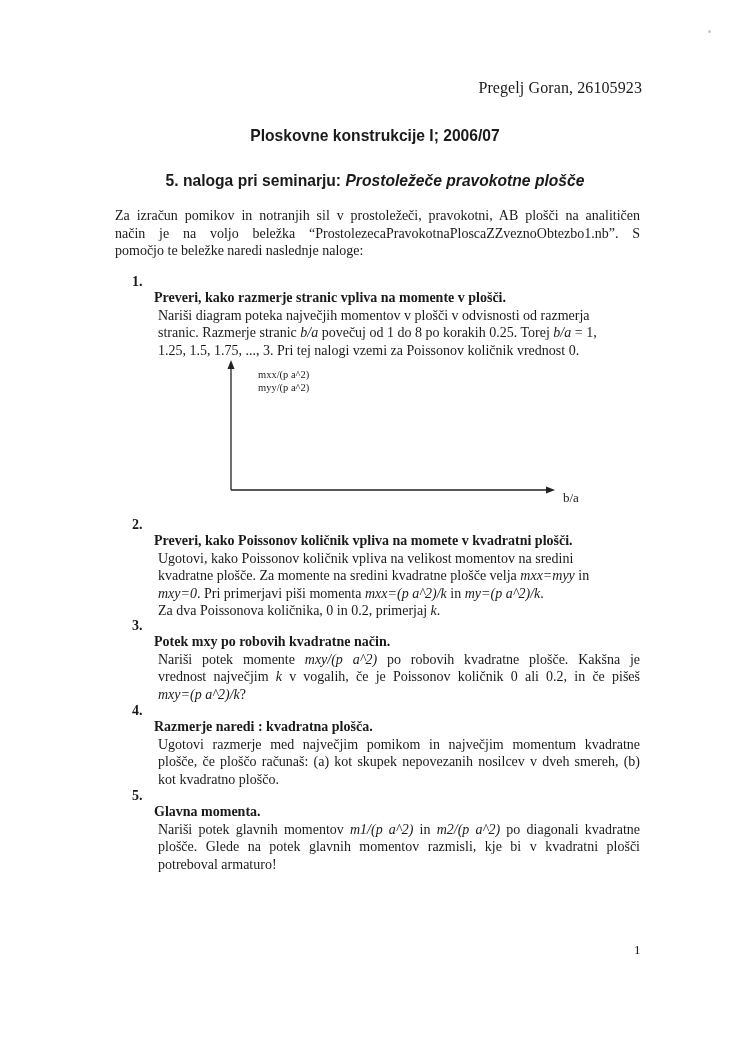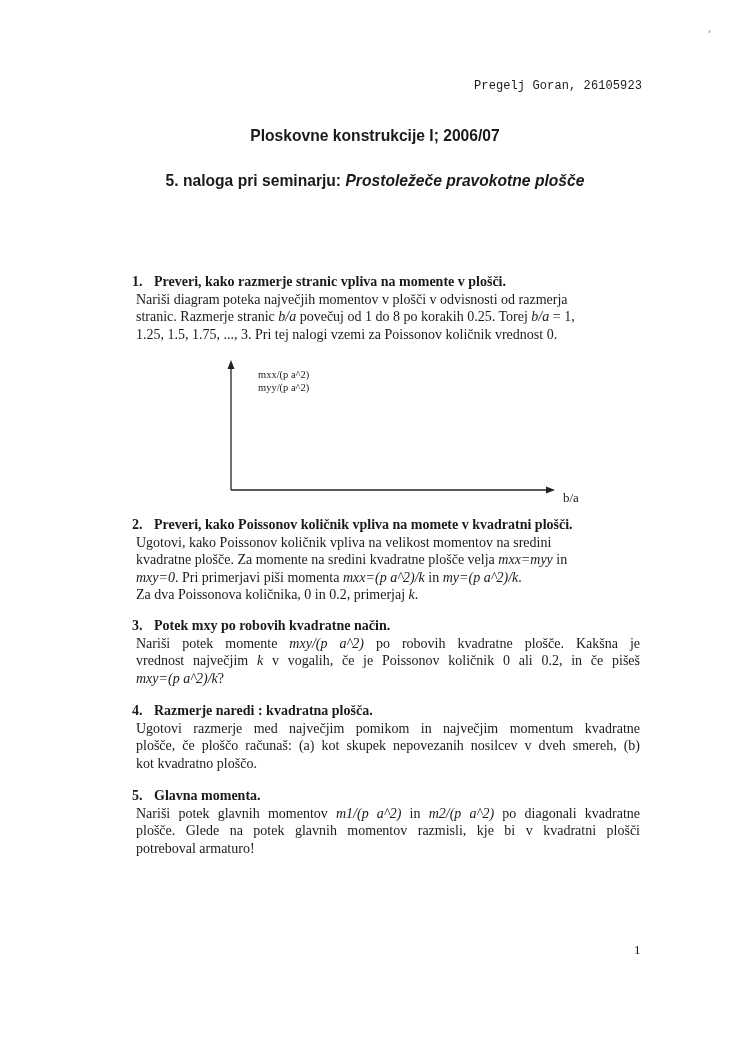--- a/index.html
+++ b/index.html
@@ -3,41 +3,41 @@
   <meta charset="utf-8">
   <style>
     html, body { margin: 0; padding: 0; background: #ffffff; }
     body {
       width: 750px; height: 1058px; position: relative; overflow: hidden;
       font-family: "Liberation Serif", serif; color: #1a1a1a;
     }
     .page { position: absolute; left: 0; top: 0; width: 750px; height: 1058px; }
     .author {
       position: absolute; top: 79px; right: 108px;
-      font-size: 12px; letter-spacing: 0.1px; font-family: Liberation Mono, monospace;
+      font-size: 16px; letter-spacing: 0.1px;
     }
     .title1 {
       position: absolute; top: 126px; left: 0; width: 750px; text-align: center;
       font-family: "Liberation Sans", sans-serif; font-weight: bold; font-size: 17px;
       transform: scaleX(0.92);
     }
     .title2 {
       position: absolute; top: 171px; left: 0; width: 750px; text-align: center;
       font-family: "Liberation Sans", sans-serif; font-weight: bold; font-size: 17px;
       transform: scaleX(0.92);
     }
     .title2 em { font-style: italic; }
     .intro {
       position: absolute; top: 207px; left: 115px; width: 525px;
       font-size: 14px; line-height: 17.5px; text-align: justify;
     }
     .task { position: absolute; left: 0; width: 508px; font-size: 14px; line-height: 17.5px; }
     .task .num { position: absolute; left: 0; top: 0; font-weight: bold; }
-    .task .head { margin-left: 22px; font-weight: bold; }
-    .task .body { margin-left: 4px; font-family: Liberation Serif, serif; }
+    .task .head { margin-left: 22px; font-weight: bold; margin-top: 16px; }
+    .task .body { margin-left: 26px; font-family: Liberation Serif, serif; }
     .task .body.justify { text-align: justify; }
     .task .body i { font-style: italic; }
 
     .chart { position: absolute; left: 222px; top: 360px; width: 400px; height: 150px; }
     .chart svg { position: absolute; left: 0; top: 0; }
     .ylab {
       position: absolute; left: 36px; top: 8px; font-size: 10.5px; line-height: 13px; 
     }
     .xlab { position: absolute; left: 341px; top: 130px; font-size: 13px; }
 
@@ -50,20 +50,25 @@
 <div class="page">
 
   <div class="speck"></div>
 
   <div class="author">Pregelj Goran, 26105923</div>
 
   <div class="title1">Ploskovne konstrukcije I; 2006/07</div>
 
   <div class="title2"><span>5. naloga pri seminarju: </span><em>Prostoležeče pravokotne plošče</em></div>
 
+  <div class="intro">
+    <div style="text-align:justify;text-align-last:justify;">Za izračun pomikov in notranjih sil v prostoležeči, pravokotni, AB plošči na analitičen</div>
+    <div style="text-align:justify;text-align-last:justify;">način je na voljo beležka “ProstolezecaPravokotnaPloscaZZveznoObtezbo1.nb”. S</div>
+    <div>pomočjo te beležke naredi naslednje naloge:</div>
+  </div>
 
   <div class="task" style="left:132px; top:273px;">
     <span class="num">1.</span>
     <div class="head">Preveri, kako razmerje stranic vpliva na momente v plošči.</div>
     <div class="body">
       <div>Nariši diagram poteka največjih momentov v plošči v odvisnosti od razmerja</div>
       <div><span>stranic. Razmerje stranic </span><i>b/a</i><span> povečuj od 1 do 8 po korakih 0.25. Torej </span><i>b/a</i><span> = 1,</span></div>
       <div>1.25, 1.5, 1.75, ..., 3. Pri tej nalogi vzemi za Poissonov količnik vrednost 0.</div>
     </div>
   </div>

